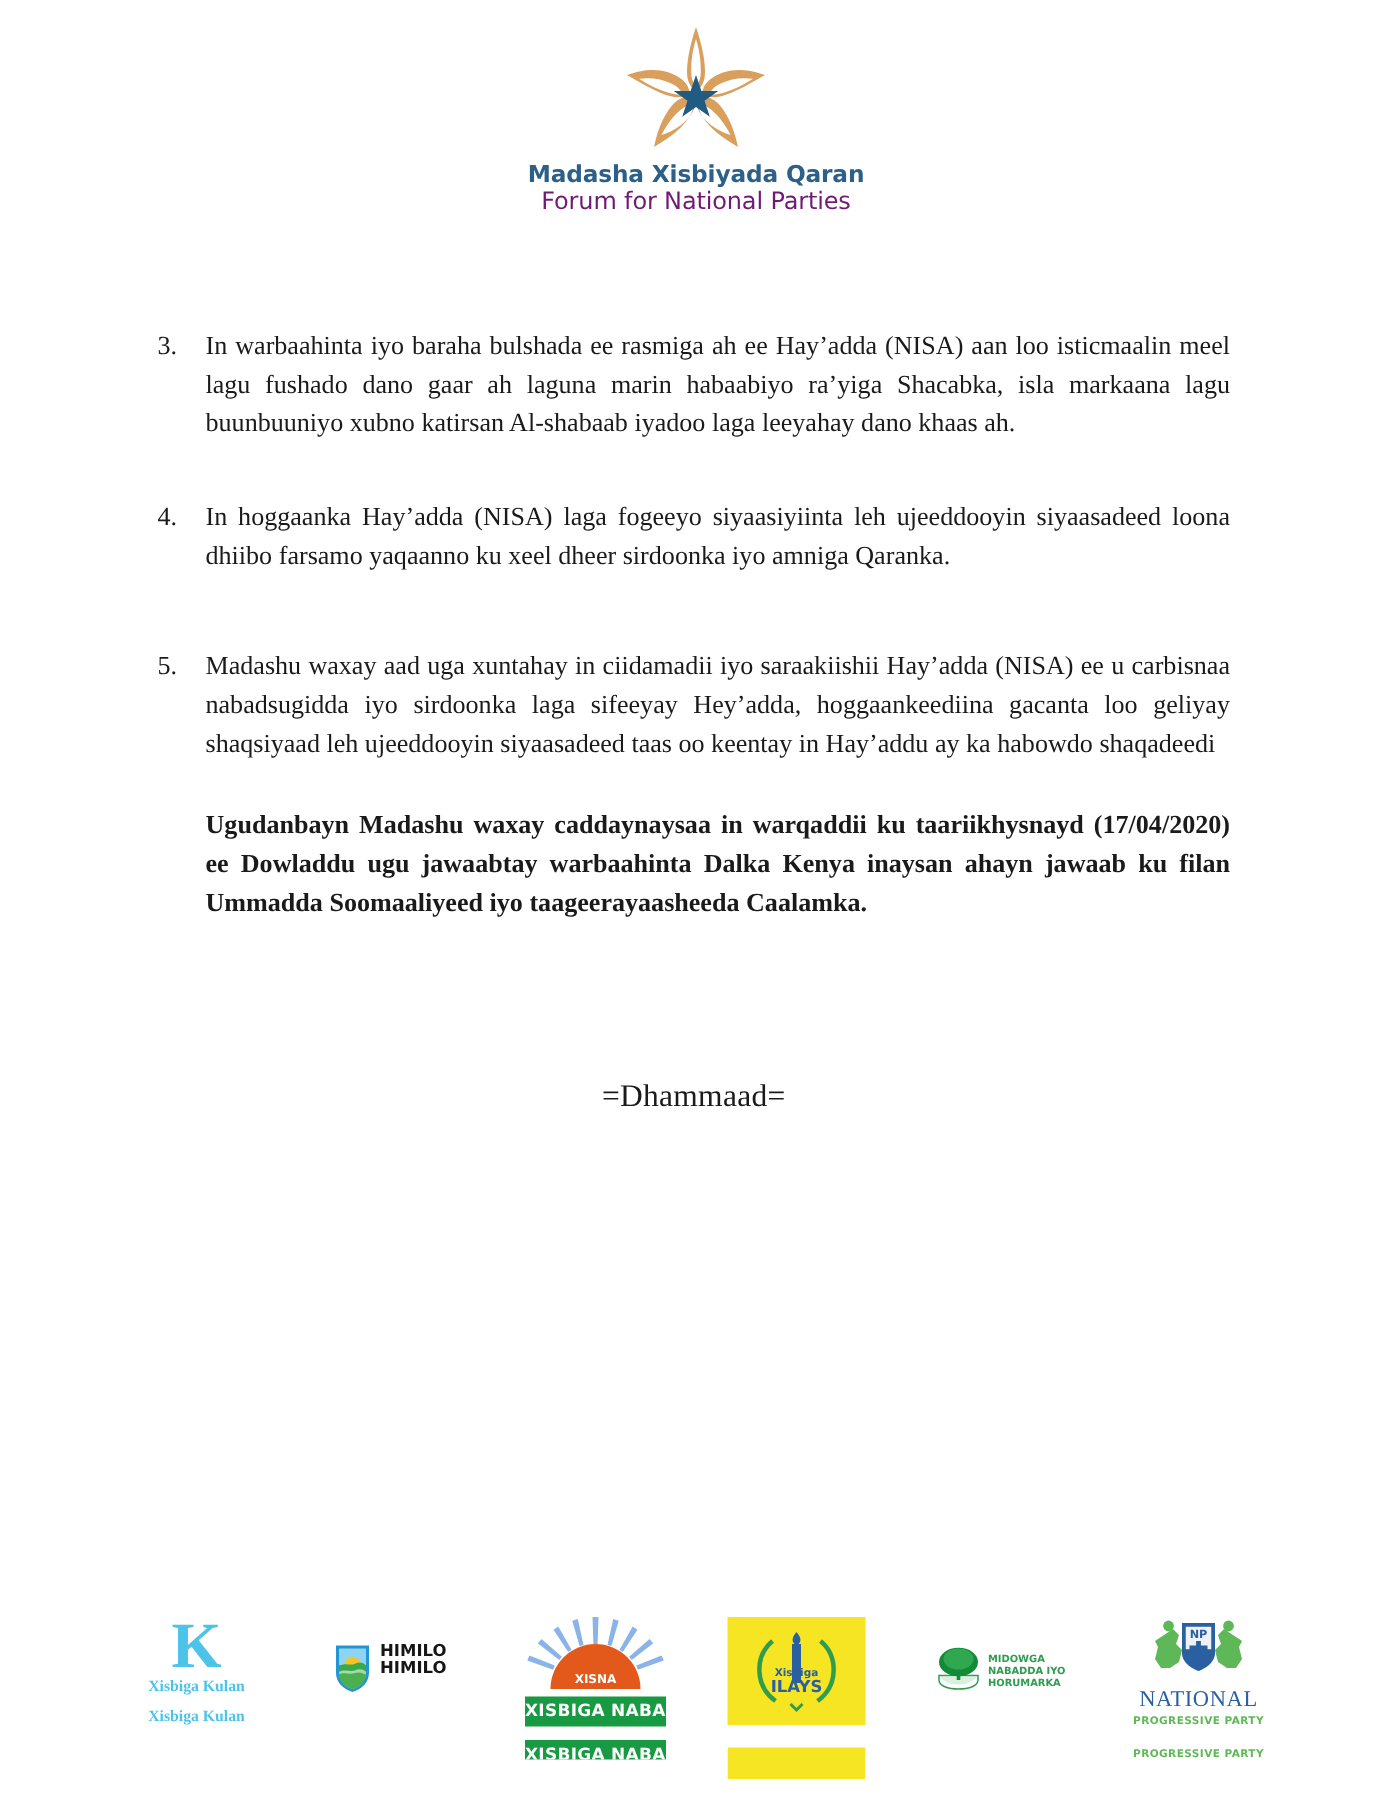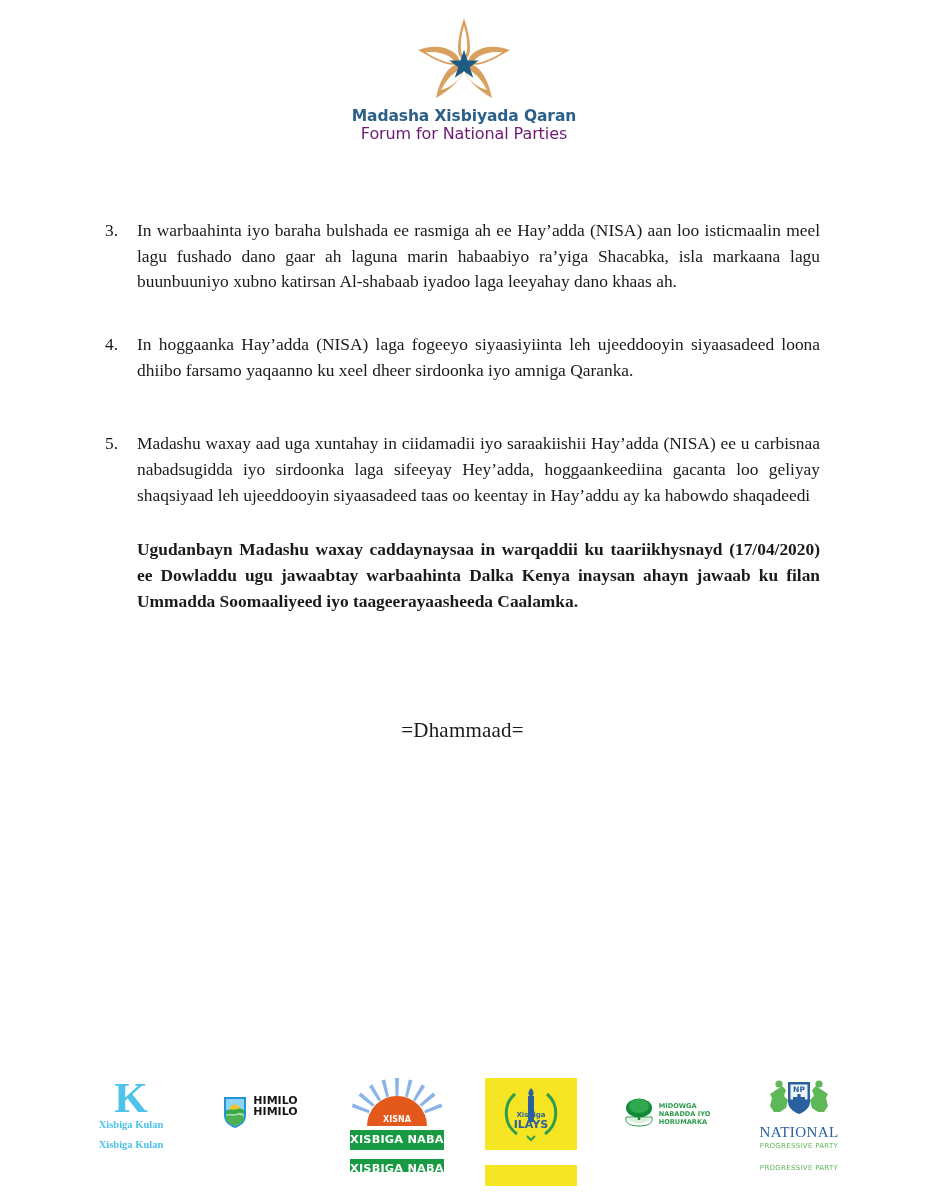--- a/index.html
+++ b/index.html
@@ -210,21 +210,21 @@
     font-size: 15px;
     font-weight: normal;
     color: #2a5fa0;
     letter-spacing: 0.4px;
     line-height: 1;
     margin-top: 1px;
   }
   .npp-sub {
     font-family: "DejaVu Sans", "Liberation Sans", sans-serif;
     font-size: 7px;
-    font-weight: normal;
+    font-weight: bold;
     color: #5fb858;
     letter-spacing: 0.3px;
     margin-top: 2px;
   }
   .npp-echo { margin-top: 14px; }
 </style>
 </head>
 <body>
 
 <div class="doc-header">

